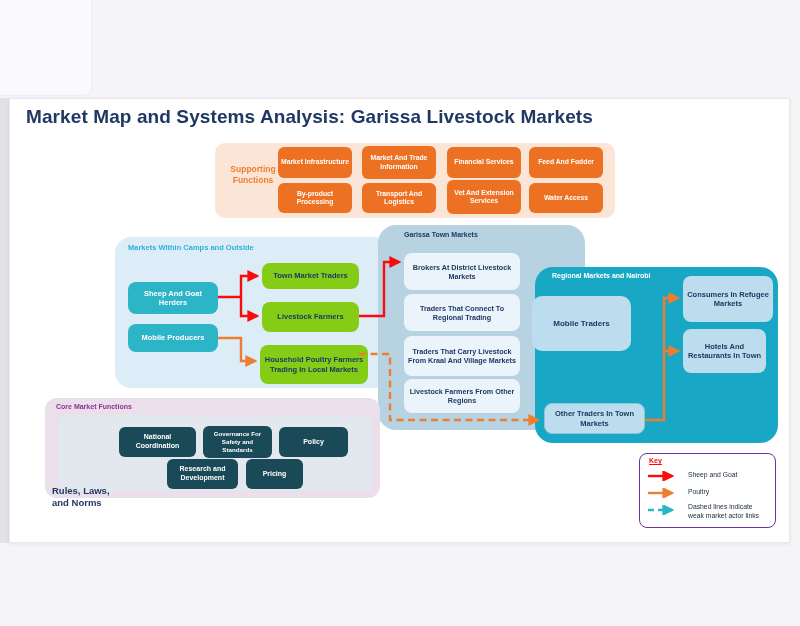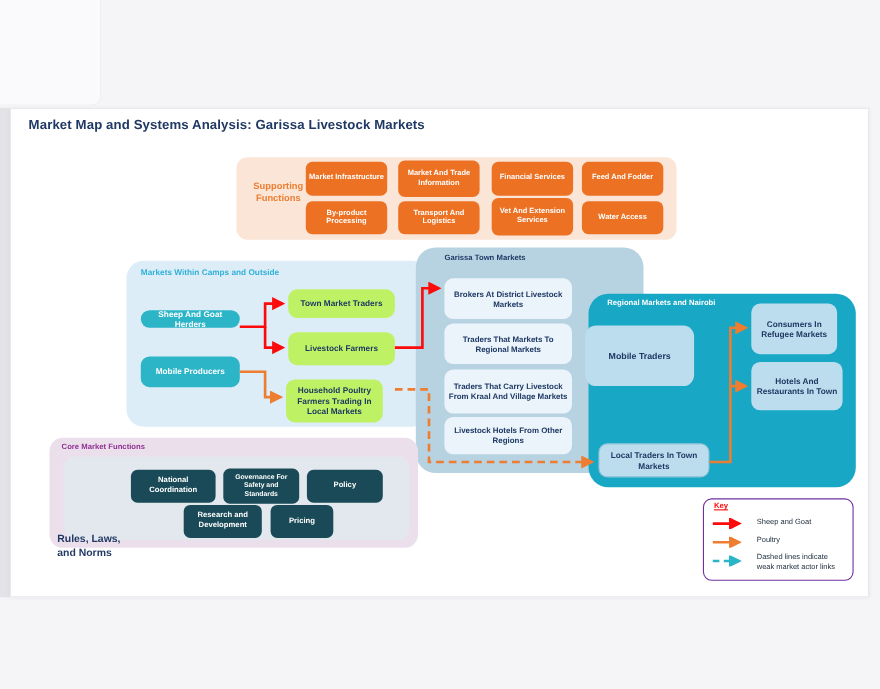--- a/index.html
+++ b/index.html
@@ -3,39 +3,39 @@
 <meta charset="utf-8">
 <style>
   html,body{margin:0;padding:0;background:#f5f4f7;}
   *{box-sizing:border-box;}
   body{font-family:"Liberation Sans", sans-serif;}
   #screen{position:relative;width:800px;height:626px;background:#f5f4f7;overflow:hidden;}
   .abs{position:absolute;}
   .tab-shape{left:0;top:0;width:92px;height:96px;background:#faf9fc;border-right:1px solid #f0eef2;border-bottom:1px solid #f0eef2;border-radius:0 0 8px 0;}
   .left-strip{left:0;top:98px;width:9px;height:445px;background:#e3e2e6;}
   .slide{left:9px;top:98px;width:781px;height:445px;background:#ffffff;border:1px solid #e9e7ec;box-shadow:0 1px 4px rgba(0,0,0,0.07);}
-  .page-title{left:26px;top:106px;font-size:12px;font-weight:bold;color:#1f3864;letter-spacing:.1px;}
+  .page-title{left:26px;top:106px;font-size:19px;font-weight:bold;color:#1f3864;letter-spacing:.1px;}
   .supporting-cont{left:215px;top:143px;width:400px;height:75px;background:#fbe5d6;border-radius:10px;}
   .supporting-label{left:221px;top:164px;width:64px;font-size:8.5px;font-weight:bold;color:#ed7d31;text-align:center;line-height:1.3;}
   .camps-cont{left:115px;top:237px;width:275px;height:151px;background:#dcedf7;border-radius:16px;}
   .camps-label{left:128px;top:243px;font-size:7.5px;font-weight:bold;color:#2fb0d8;}
   .garissa-cont{left:378px;top:225px;width:207px;height:205px;background:#b7d3e2;border-radius:18px;}
   .garissa-label{left:404px;top:231px;font-size:7px;font-weight:bold;color:#1f3864;}
   .regional-cont{left:535px;top:267px;width:243px;height:176px;background:#18a7c5;border-radius:18px;}
   .regional-label{left:552px;top:272px;font-size:7px;font-weight:bold;color:#ffffff;}
   .core-cont{left:45px;top:398px;width:335px;height:100px;background:#ebdfec;border-radius:12px;}
   .core-label{left:56px;top:403px;font-size:7px;font-weight:bold;color:#8f3191;}
   .core-panel{left:58px;top:415px;width:314px;height:76px;background:#e3e8ee;border-radius:10px;}
   .rules-label{left:52px;top:441px;width:62px;font-size:9.5px;font-weight:bold;color:#1f3864;line-height:1.3;margin-top:44px;}
   .partial-dark{left:349px;top:424px;width:24px;height:14px;background:#1a4a57;border-radius:4px;}
   
   .bx{display:flex;align-items:center;justify-content:center;text-align:center;font-weight:bold;line-height:1.25;padding:0 3px;}
   .orange-bx{background:#ed7123;color:#ffffff;border-radius:6px;font-size:6.8px;width:74px;}
   .teal-bx{background:#2cb4c7;color:#ffffff;border-radius:8px;font-size:7.5px;width:90px;}
-  .actor-bx{background:#bef264;color:#1f3864;border-radius:8px;font-size:7.5px;}
+  .actor-bx{background:#84cc16;color:#1f3864;border-radius:8px;font-size:7.5px;}
   .gar-bx{background:#eaf4fa;color:#1f3864;border-radius:8px;font-size:7.2px;width:116px;left:404px;}
   .reg-bx{background:#bcdded;color:#1f3864;border-radius:8px;font-size:7.5px;}
   .dark-bx{background:#1a4a57;color:#ffffff;border-radius:6px;font-size:7px;}
   
   .key-box{left:639px;top:453px;width:137px;height:75px;background:#ffffff;border:1.6px solid #7030a0;border-radius:8px;}
   .key-title{left:649px;top:457px;font-size:7px;font-weight:bold;color:#fb0b0b;text-decoration:underline;}
   .key-label{font-size:6.8px;color:#1b2b3a;line-height:1.3;}
   svg.overlay{position:absolute;left:0;top:0;pointer-events:none;}
 </style>
 </head>
@@ -55,41 +55,41 @@
   <div class="abs bx orange-bx" style="left:362px;top:146px;height:33px;">Market And Trade Information</div>
   <div class="abs bx orange-bx" style="left:447px;top:147px;height:31px;">Financial Services</div>
   <div class="abs bx orange-bx" style="left:529px;top:147px;height:31px;">Feed And Fodder</div>
   <div class="abs bx orange-bx" style="left:278px;top:183px;height:30px;">By-product Processing</div>
   <div class="abs bx orange-bx" style="left:362px;top:183px;height:30px;">Transport And Logistics</div>
   <div class="abs bx orange-bx" style="left:447px;top:180px;height:34px;">Vet And Extension Services</div>
   <div class="abs bx orange-bx" style="left:529px;top:183px;height:30px;">Water Access</div>
 
   <div class="abs camps-cont"></div>
   <div class="abs camps-label">Markets Within Camps and Outside</div>
-  <div class="abs bx teal-bx" style="left:128px;top:282px;height:16px;">Sheep And Goat Herders</div>
+  <div class="abs bx teal-bx" style="left:128px;top:282px;height:32px;">Sheep And Goat Herders</div>
   <div class="abs bx teal-bx" style="left:128px;top:324px;height:28px;">Mobile Producers</div>
   <div class="abs bx actor-bx" style="left:262px;top:263px;width:97px;height:26px;">Town Market Traders</div>
   <div class="abs bx actor-bx" style="left:262px;top:302px;width:97px;height:30px;">Livestock Farmers</div>
-  <div class="abs bx actor-bx" style="left:260px;top:345px;width:88px;height:39px;">Household Poultry Farmers Trading In Local Markets</div>
+  <div class="abs bx actor-bx" style="left:260px;top:345px;width:108px;height:39px;">Household Poultry Farmers Trading In Local Markets</div>
 
   <div class="abs garissa-cont"></div>
   <div class="abs garissa-label">Garissa Town Markets</div>
   <div class="abs bx gar-bx" style="top:253px;height:37px;">Brokers At District Livestock Markets</div>
-  <div class="abs bx gar-bx" style="top:294px;height:37px;">Traders That Markets To Regional Markets</div>
+  <div class="abs bx gar-bx" style="top:294px;height:37px;">Traders That Connect To Regional Trading</div>
   <div class="abs bx gar-bx" style="top:336px;height:40px;">Traders That Carry Livestock From Kraal And Village Markets</div>
-  <div class="abs bx gar-bx" style="top:379px;height:34px;">Livestock Hotels From Other Regions</div>
+  <div class="abs bx gar-bx" style="top:379px;height:34px;">Livestock Farmers From Other Regions</div>
 
   <div class="abs partial-dark"></div>
 
   <div class="abs regional-cont"></div>
   <div class="abs regional-label">Regional Markets and Nairobi</div>
   <div class="abs bx reg-bx" style="left:532px;top:296px;width:99px;height:55px;border-radius:10px;font-size:8px;">Mobile Traders</div>
-  <div class="abs bx reg-bx" style="left:683px;top:276px;width:78px;height:46px;">Consumers In Refugee Markets</div>
+  <div class="abs bx reg-bx" style="left:683px;top:276px;width:90px;height:46px;">Consumers In Refugee Markets</div>
   <div class="abs bx reg-bx" style="left:683px;top:329px;width:83px;height:44px;">Hotels And Restaurants In Town</div>
-  <div class="abs bx reg-bx" style="left:544px;top:403px;width:101px;height:31px;border:1px solid #8fc3d8;">Local Traders In Town Markets</div>
+  <div class="abs bx reg-bx" style="left:544px;top:403px;width:101px;height:31px;border:1px solid #8fc3d8;">Other Traders In Town Markets</div>
 
   <div class="abs core-cont"></div>
   <div class="abs core-panel"></div>
   <div class="abs core-label">Core Market Functions</div>
   <div class="abs rules-label">Rules, Laws, and Norms</div>
   <div class="abs bx dark-bx" style="left:119px;top:427px;width:77px;height:30px;">National Coordination</div>
   <div class="abs bx dark-bx" style="left:203px;top:426px;width:69px;height:32px;font-size:6.2px;">Governance For Safety and Standards</div>
   <div class="abs bx dark-bx" style="left:279px;top:427px;width:69px;height:30px;">Policy</div>
   <div class="abs bx dark-bx" style="left:167px;top:459px;width:71px;height:30px;">Research and Development</div>
   <div class="abs bx dark-bx" style="left:246px;top:459px;width:57px;height:30px;">Pricing</div>

